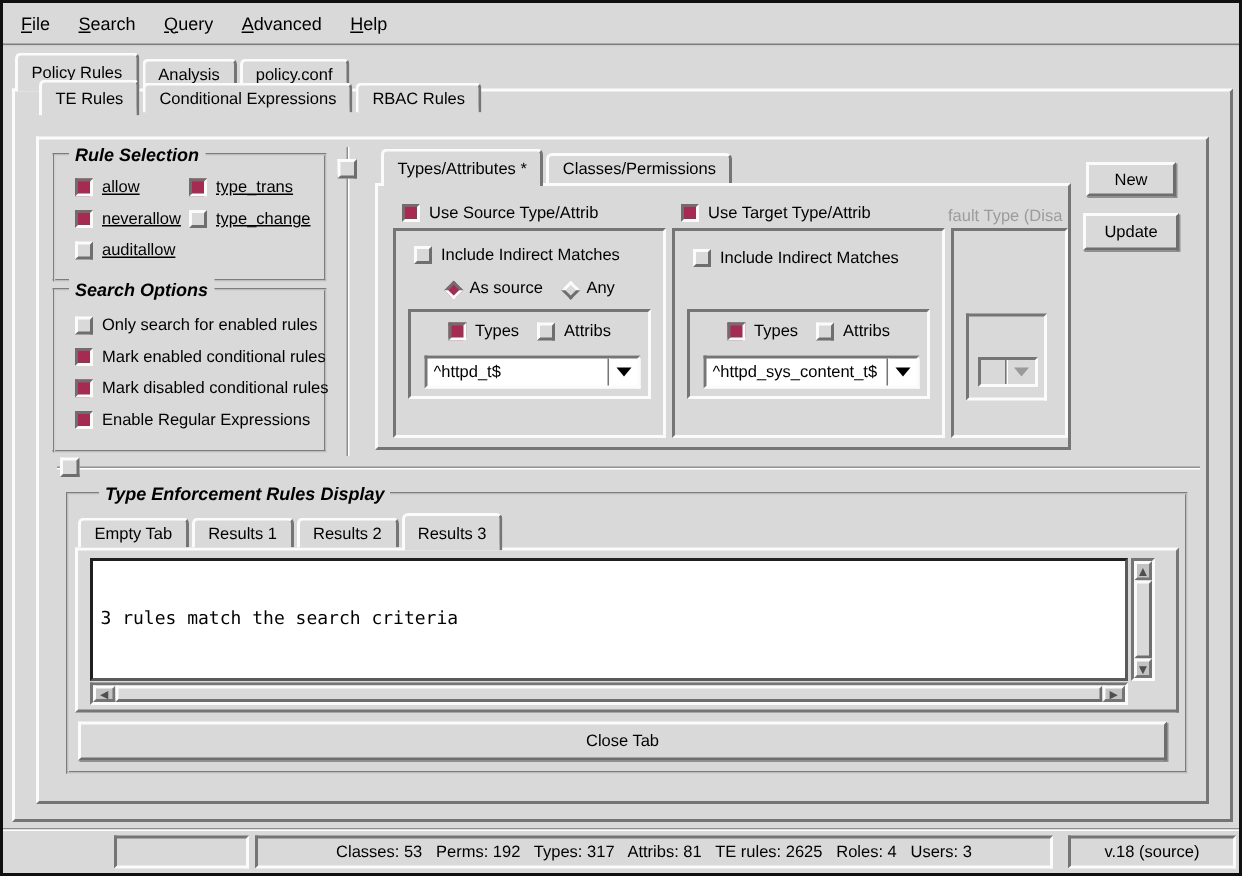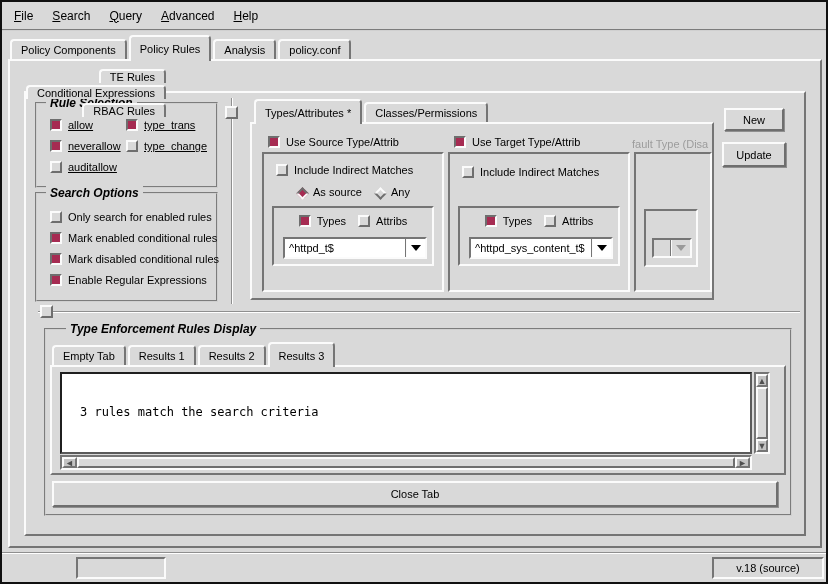--- a/index.html
+++ b/index.html
@@ -61,21 +61,21 @@
 
   
   .sash-v { position:absolute; width:2px; border-left:1px solid #8f8f8f; border-right:1px solid #fff; }
   .sash-h { position:absolute; height:2px; border-top:1px solid #8f8f8f; border-bottom:1px solid #fff; }
   .sash-handle { position:absolute; width:13px; height:13px; background:var(--bg,#d9d9d9);
                  border:2px solid; border-color:#fbfbfb #6e6e6e #6e6e6e #fbfbfb; }
 
   
   .textarea { position:absolute; background:var(--field,#fff); border:2px solid; border-color:#1f1f1f #5a5a5a #5a5a5a #1f1f1f;
               font-family:"DejaVu Sans Mono", monospace; font-size:12px; line-height:14px;
-              padding:3px 18px; overflow:hidden; white-space:pre; }
+              padding:3px 5px; overflow:hidden; white-space:pre; }
   .summary { margin-bottom:14px; }
 
   
   .scroll { position:absolute; background:#c3c3c3; border:2px solid; border-color:#757575 #fbfbfb #fbfbfb #757575;
             display:flex; align-items:stretch; }
   .scroll.h { flex-direction:row; }
   .scroll.v { flex-direction:column; }
   .sc-btn { flex:none; display:flex; align-items:center; justify-content:center;
             color:#4f4f4f; font-size:9px; background:#c3c3c3; }
   .scroll.h .sc-btn { width:15px; }
@@ -99,36 +99,33 @@
 
   <div class="menubar">
     <span class="menu-item">File</span>
     <span class="menu-item">Search</span>
     <span class="menu-item">Query</span>
     <span class="menu-item">Advanced</span>
     <span class="menu-item">Help</span>
   </div>
 
   <div class="tabrow" style="left:8px; top:33px; height:26px;">
-    <div class="tab unsel">
-        <span>Policy Components</span>
-      </div>
     <div class="tab sel">
         <span>Policy Rules</span>
       </div>
     <div class="tab unsel">
         <span>Analysis</span>
       </div>
     <div class="tab unsel">
         <span>policy.conf</span>
       </div>
   </div>
   <div class="nb-frame raised" style="left:6px; top:57px; width:814px; height:489px;"></div>
 
-  <div class="tabrow" style="left:24px; top:67px; height:24px;flex-direction:column;">
+  <div class="tabrow" style="left:24px; top:51px; height:24px;">
     <div class="tab sel">
         <span>TE Rules</span>
       </div>
     <div class="tab unsel">
         <span>Conditional Expressions</span>
       </div>
     <div class="tab unsel">
         <span>RBAC Rules</span>
       </div>
   </div>
@@ -320,17 +317,20 @@
     <div class="sc-thumb"></div>
     <div class="sc-btn raised" style="border-width:2px;">►</div>
   </div>
 
   <div class="btn" style="left:50px; top:479px; width:726px; height:26px;">
     <span>Close Tab</span>
   </div>
 
   <div class="statusline"></div>
   <div class="status-box" style="left:74px; width:90px;"></div>
+  <div class="status-box" style="left:168px; width:532px;">
+    <span>Classes: 53   Perms: 192   Types: 317   Attribs: 81   TE rules: 2625   Roles: 4   Users: 3</span>
+  </div>
   <div class="status-box" style="left:710px; width:112px;">
     <span>v.18 (source)</span>
   </div>
 
 </div>
 
 </body></html>

